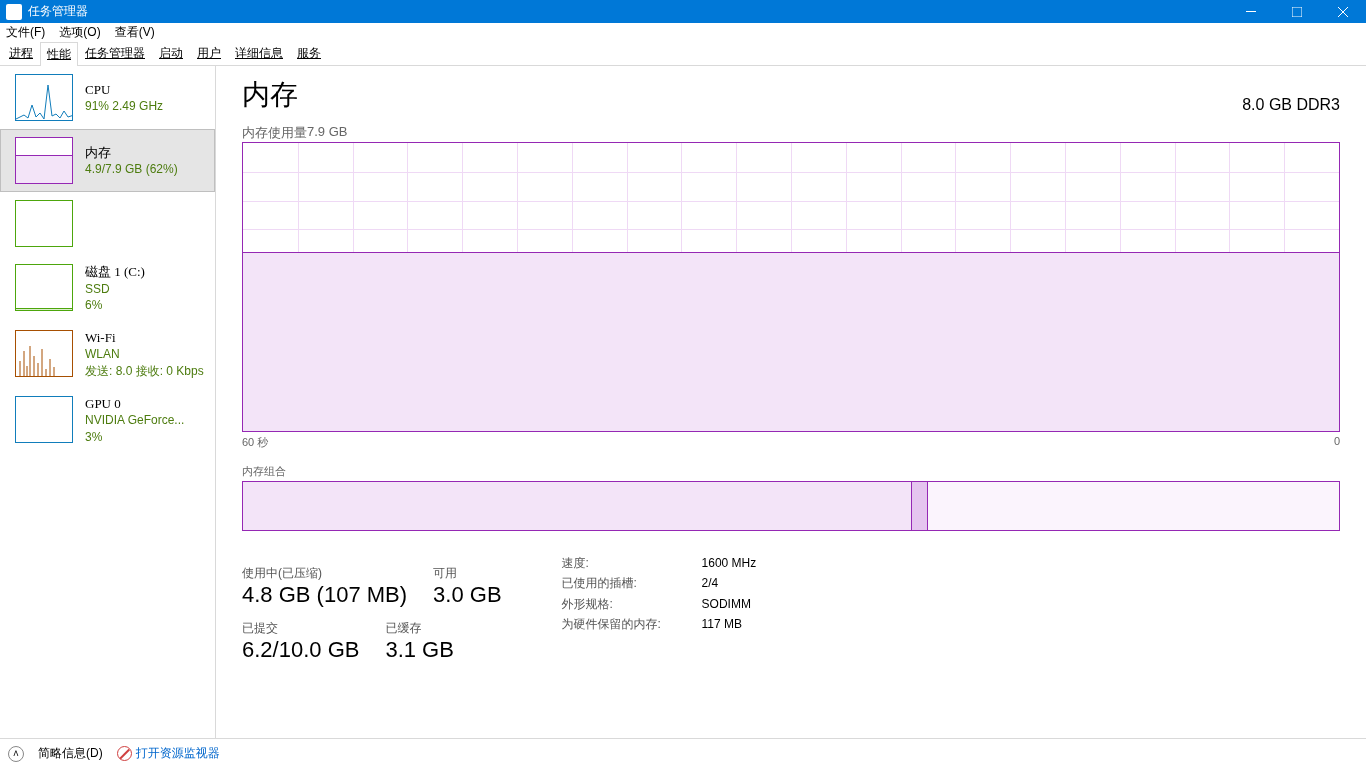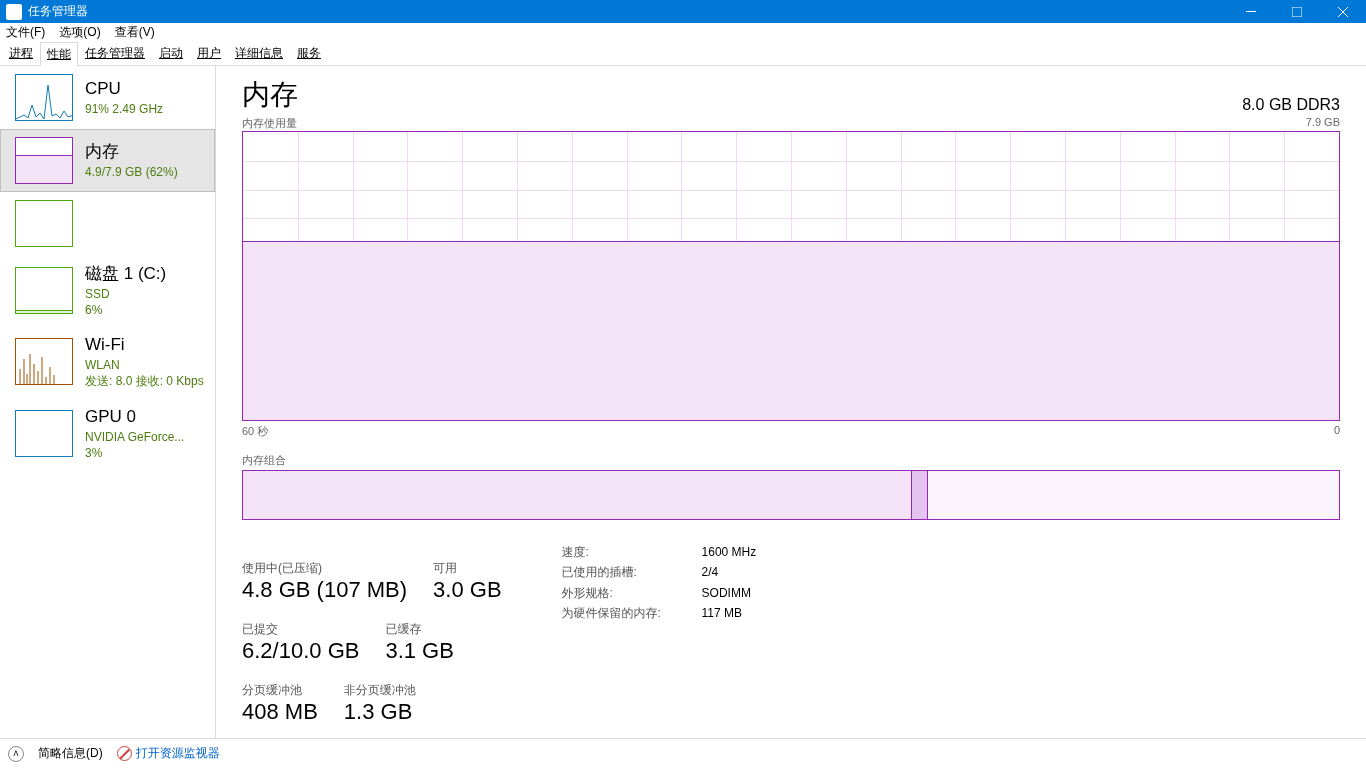--- a/index.html
+++ b/index.html
@@ -16,37 +16,37 @@
 .sidebar { width: 216px; border-right: 1px solid #d9d9d9; overflow: hidden; }
 .sideitem { display: flex; align-items: center; padding: 7px 10px 7px 14px; gap: 12px; border: 1px solid transparent; }
 .sideitem.selected { background: #e5e5e5; border: 1px solid #bfbfbf; }
 .thumb { width: 58px; height: 47px; border: 1px solid; position: relative; overflow: hidden; background: #fff; flex-shrink: 0; }
 .thumb-cpu { border-color: #117dbb; }
 .thumb-mem { border-color: #9528b4; }
 .thumb-disk { border-color: #4da60c; }
 .thumb-wifi { border-color: #a74f01; }
 .thumb-gpu { border-color: #117dbb; }
 .sidetext { font-size: 12px; line-height: 1.35; }
-.sidetext .t1 { font-size: 17px; }
+.sidetext .t1 { font-size: 13px; font-family: Liberation Serif, serif; }
 .sidetext .t2 { color: #4d7c0f; }
 .main { flex: 1; padding: 10px 26px 0 26px; display: flex; flex-direction: column; min-width: 0; }
 .hdr { display: flex; justify-content: space-between; align-items: flex-end; }
 .hdr h1 { font-size: 28px; font-weight: 400; }
 .hdr .right { font-size: 16px; text-align: right; }
-.chartlabel { font-size: 11px; color: #666; display: flex; justify-content: space-between; margin-top: 2px; }
+.chartlabel { font-size: 13px; color: #666; display: flex; justify-content: flex-start; margin-top: 10px; }
 .bigchart { height: 290px; border: 1px solid #9528b4; position: relative; background: #fff; }
 .gridline-v { position: absolute; top: 0; bottom: 0; width: 1px; background: #efd9f5; }
 .gridline-h { position: absolute; left: 0; right: 0; height: 1px; background: #efd9f5; }
 .memfill { position: absolute; left: 0; right: 0; bottom: 0; background: #f3e4f8; border-top: 1px solid #9528b4; }
 .xaxis { font-size: 11px; color: #666; display: flex; justify-content: space-between; margin-top: 3px; }
 .complabel { font-size: 11px; color: #666; margin-top: 14px; font-family: Liberation Mono, monospace; }
 .compbar { height: 50px; border: 1px solid #9528b4; margin-top: 2px; display: flex; }
 .compseg { height: 100%; }
 .stats { display: flex; gap: 60px; margin-top: 22px; font-size: 12px; }
-.statcol .label { color: #555; margin-top: 18px; }
+.statcol .label { color: #555; margin-top: 12px; }
 .statcol .value { font-size: 22px; font-weight: 400; margin-top: 0; }
 .kvrow { display: flex; gap: 30px; line-height: 1.7; }
 .kvrow .k { color: #555; width: 110px; }
 .footer { height: 30px; border-top: 1px solid #d9d9d9; display: flex; align-items: center; font-size: 12px; padding: 0 8px; gap: 14px; }
 .footer .chevron { width: 16px; height: 16px; border: 1px solid #888; border-radius: 50%; display: flex; align-items: center; justify-content: center; font-size: 10px; }
 .footer .link { color: #0066cc; display: flex; align-items: center; gap: 4px; }
 .noicon { width: 15px; height: 15px; border: 1.5px solid #d04040; border-radius: 50%; position: relative; }
 .noicon::after { content: ""; position: absolute; width: 100%; height: 1.5px; background: #d04040; top: 50%; left: 0; transform: translateY(-50%) rotate(-45deg); }
 svg { display: block; }
 </style>
@@ -224,30 +224,20 @@
         <div style="display:flex;gap:26px">
           <div>
             <div class="label">已提交</div>
             <div class="value">6.2/10.0 GB</div>
           </div>
           <div>
             <div class="label">已缓存</div>
             <div class="value">3.1 GB</div>
           </div>
         </div>
-        <div style="display:flex;gap:26px">
-          <div>
-            <div class="label">分页缓冲池</div>
-            <div class="value">408 MB</div>
-          </div>
-          <div>
-            <div class="label">非分页缓冲池</div>
-            <div class="value">1.3 GB</div>
-          </div>
-        </div>
       </div>
       <div class="statcol" style="font-size:12px">
         <div class="kvrow">
             <span class="k">速度:</span>
             <span>1600 MHz</span>
           </div>
         <div class="kvrow">
             <span class="k">已使用的插槽:</span>
             <span>2/4</span>
           </div>

